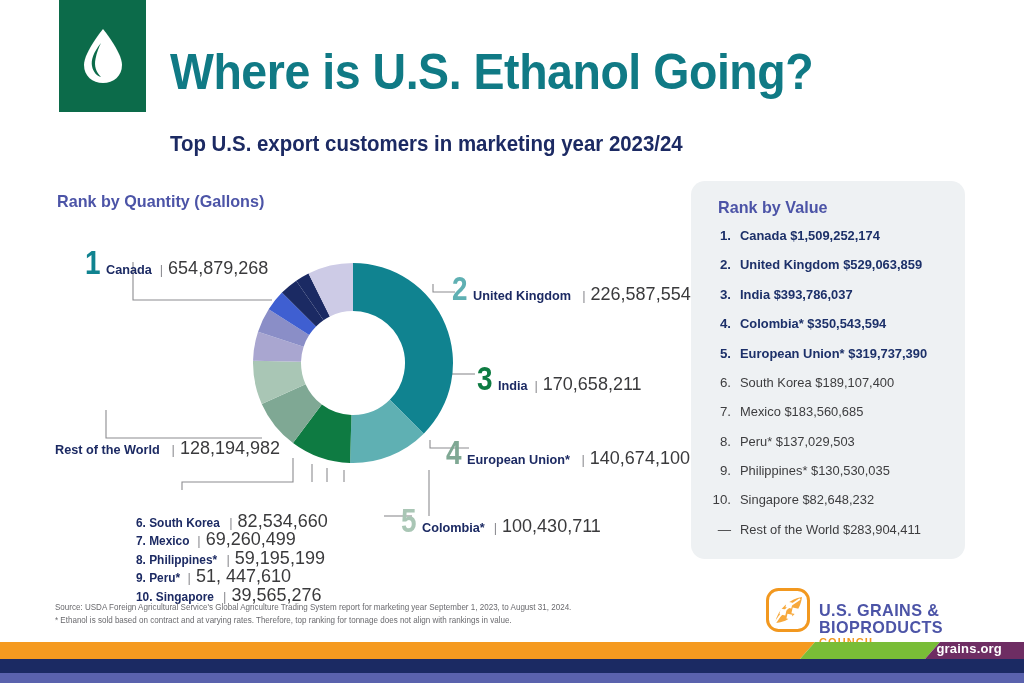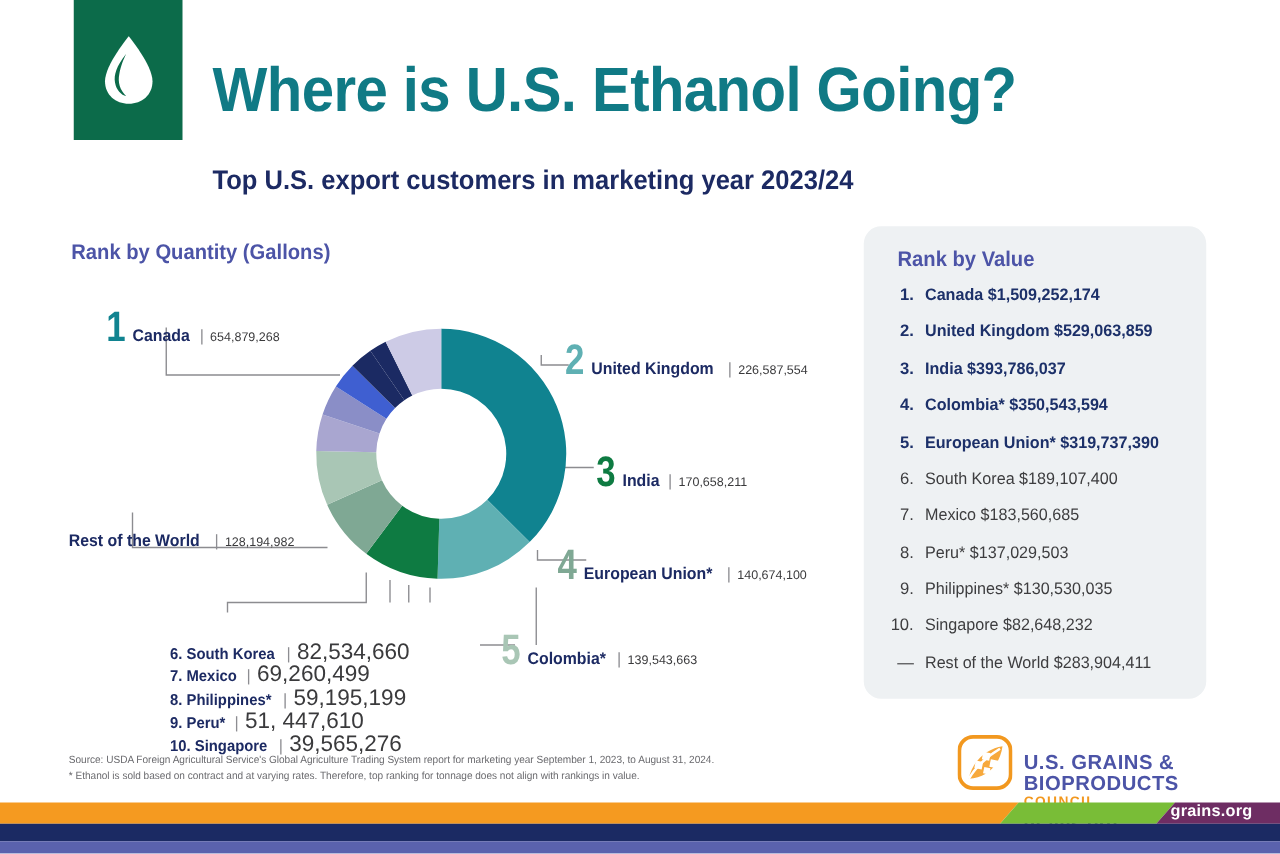--- a/index.html
+++ b/index.html
@@ -46,24 +46,24 @@
   
   .callout{position:absolute;white-space:nowrap;display:flex;align-items:baseline;}
   .rank-num{
     font-size:34px;font-weight:bold;line-height:1;
     font-family:"Liberation Sans","DejaVu Sans",sans-serif;
     transform:scaleX(.82);transform-origin:left bottom;
     margin-right:2px;
   }
   .co-name{font-size:13.5px;font-weight:bold;color:#1c2a63;transform:scaleX(.94);transform-origin:left center;}
   .co-sep{color:#8d8d92;font-size:13px;margin:0 5px;font-weight:400;}
-  .co-val{font-size:10px;color:#3a3a3c;font-weight:400;}
-
-  
-  .row-plain{position:absolute;white-space:nowrap;display:flex;align-items:baseline;}
+  .co-val{font-size:18px;color:#3a3a3c;font-weight:400;}
+
+  
+  .row-plain{position:absolute;white-space:nowrap;display:flex;align-items:baseline;margin-top:13px;}
 
   
   .small-list{position:absolute;left:136px;top:484px;margin-top:29px;}
   .small-list .li{display:flex;align-items:baseline;white-space:nowrap;line-height:16.4px;}
   .small-list .nm{font-size:12.5px;font-weight:bold;color:#1c2a63;transform:scaleX(.95);transform-origin:left center;}
   .small-list .vl{font-size:18px;color:#3a3a3c;}
 
   
   #leaders{position:absolute;left:0;top:0;pointer-events:none;}
 
@@ -172,21 +172,21 @@
     <span class="rank-num" style="color: rgb(127, 168, 148);">4</span>
     <span class="co-name">European Union*</span>
     <span class="co-sep">|</span>
     <span class="co-val">140,674,100</span>
   </div>
 
   <div class="callout" style="left:401px;top:503px;">
     <span class="rank-num" style="color: rgb(169, 198, 181);">5</span>
     <span class="co-name">Colombia*</span>
     <span class="co-sep">|</span>
-    <span class="co-val">139,543,663</span>
+    <span class="co-val">100,430,711</span>
   </div>
 
   <div class="row-plain" style="left:55px;top:425px;">
     <span class="co-name">Rest of the World</span>
     <span class="co-sep">|</span>
     <span class="co-val">128,194,982</span>
   </div>
 
   <div class="small-list">
     <div class="li">

